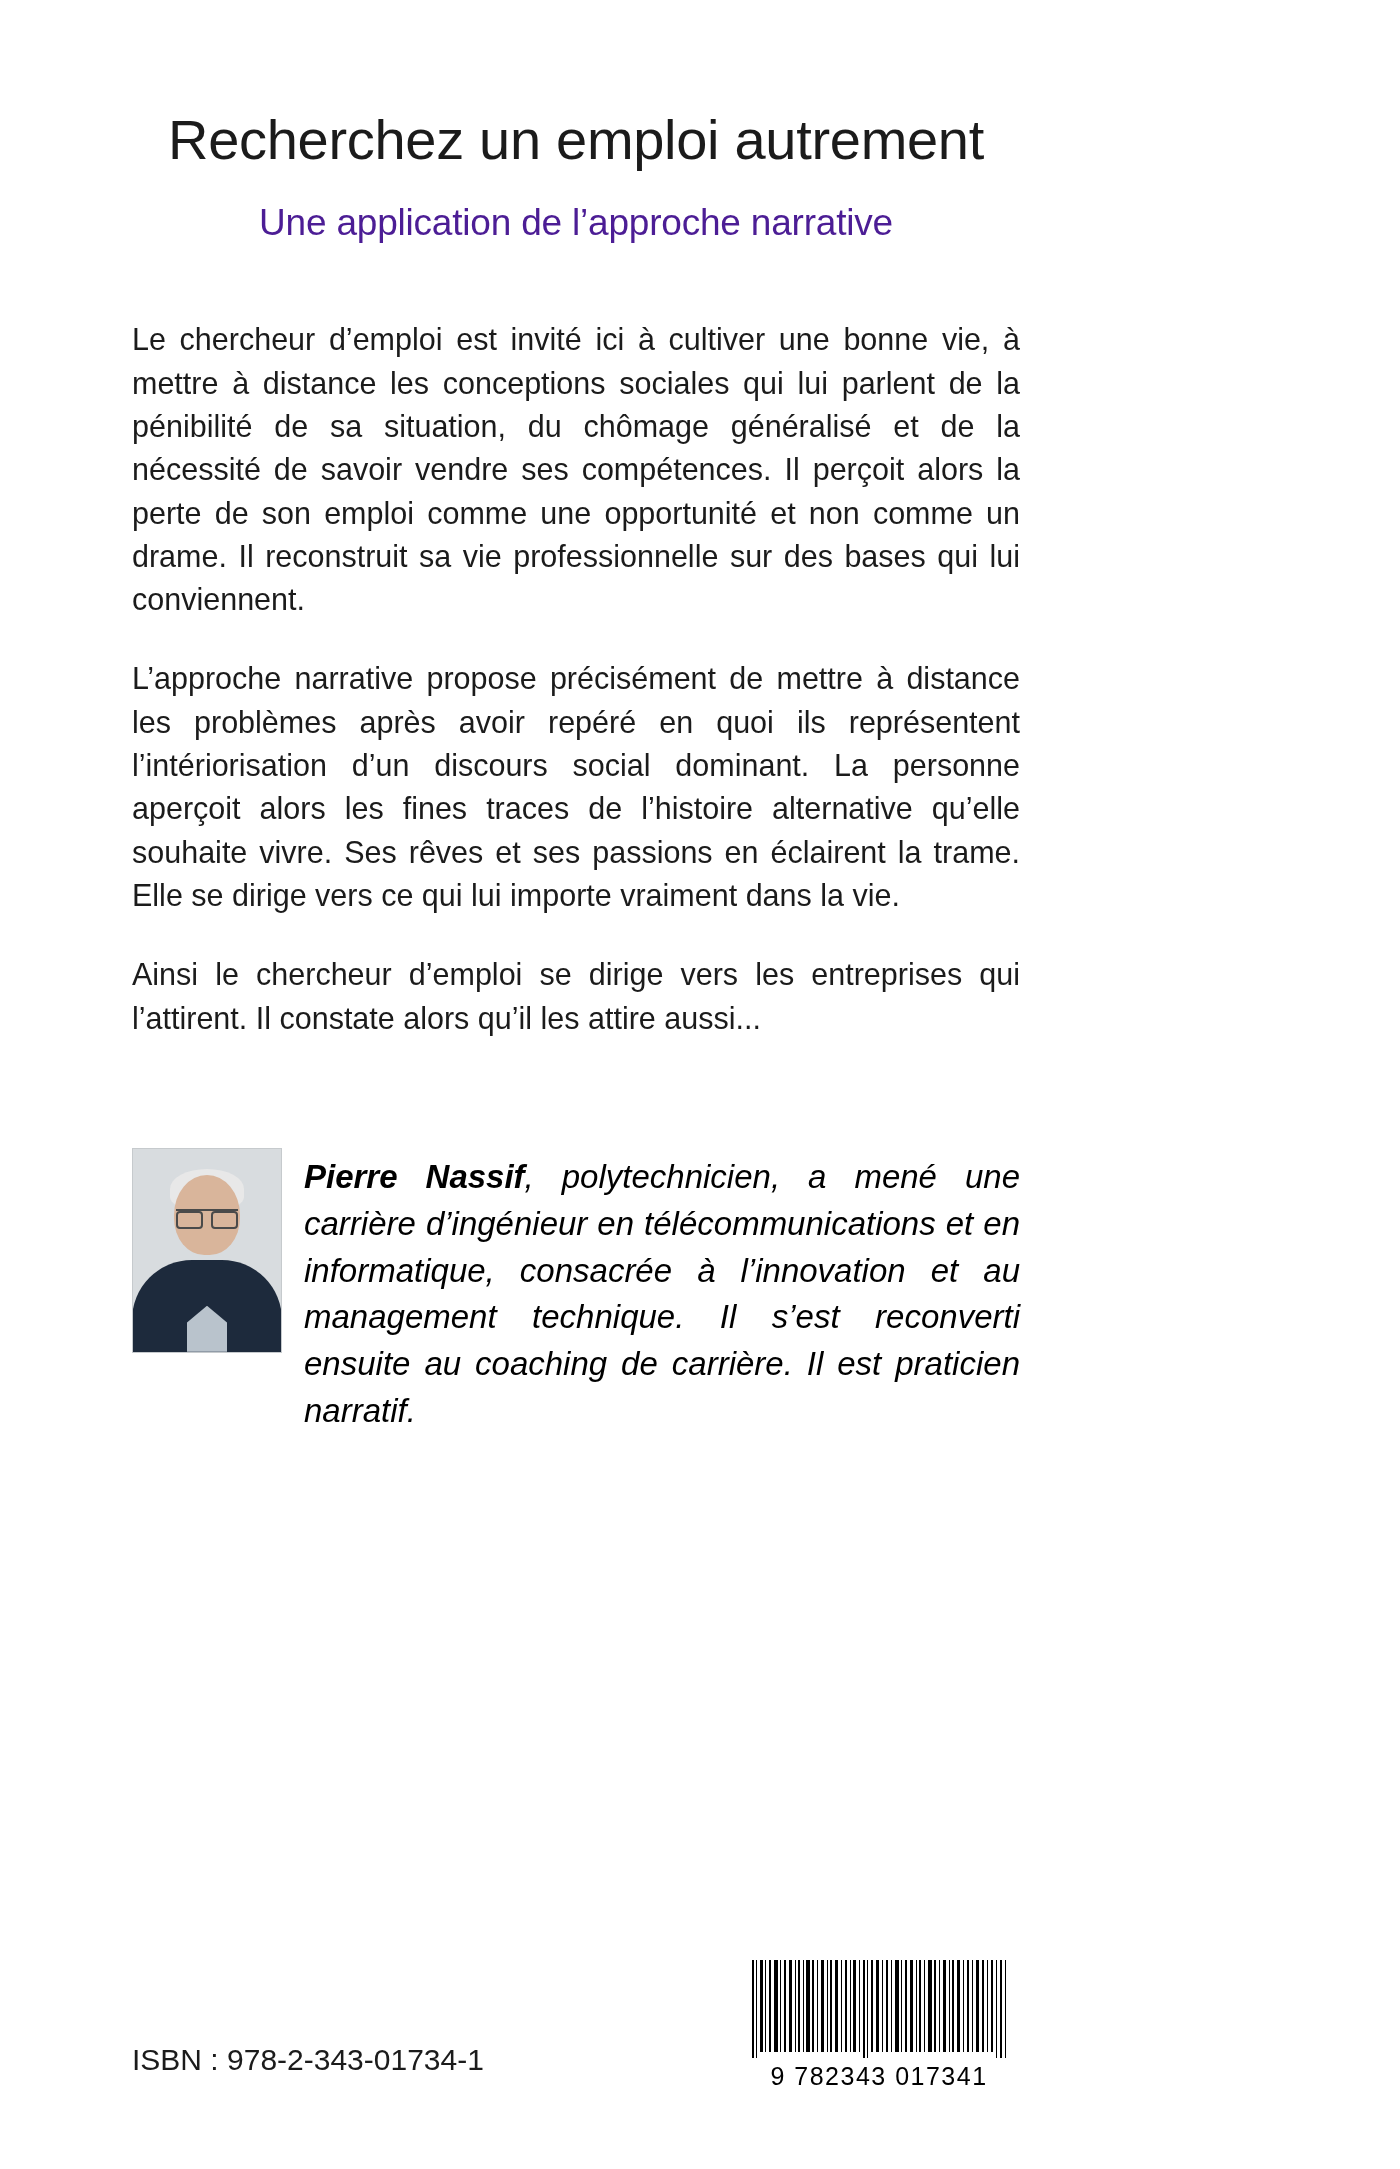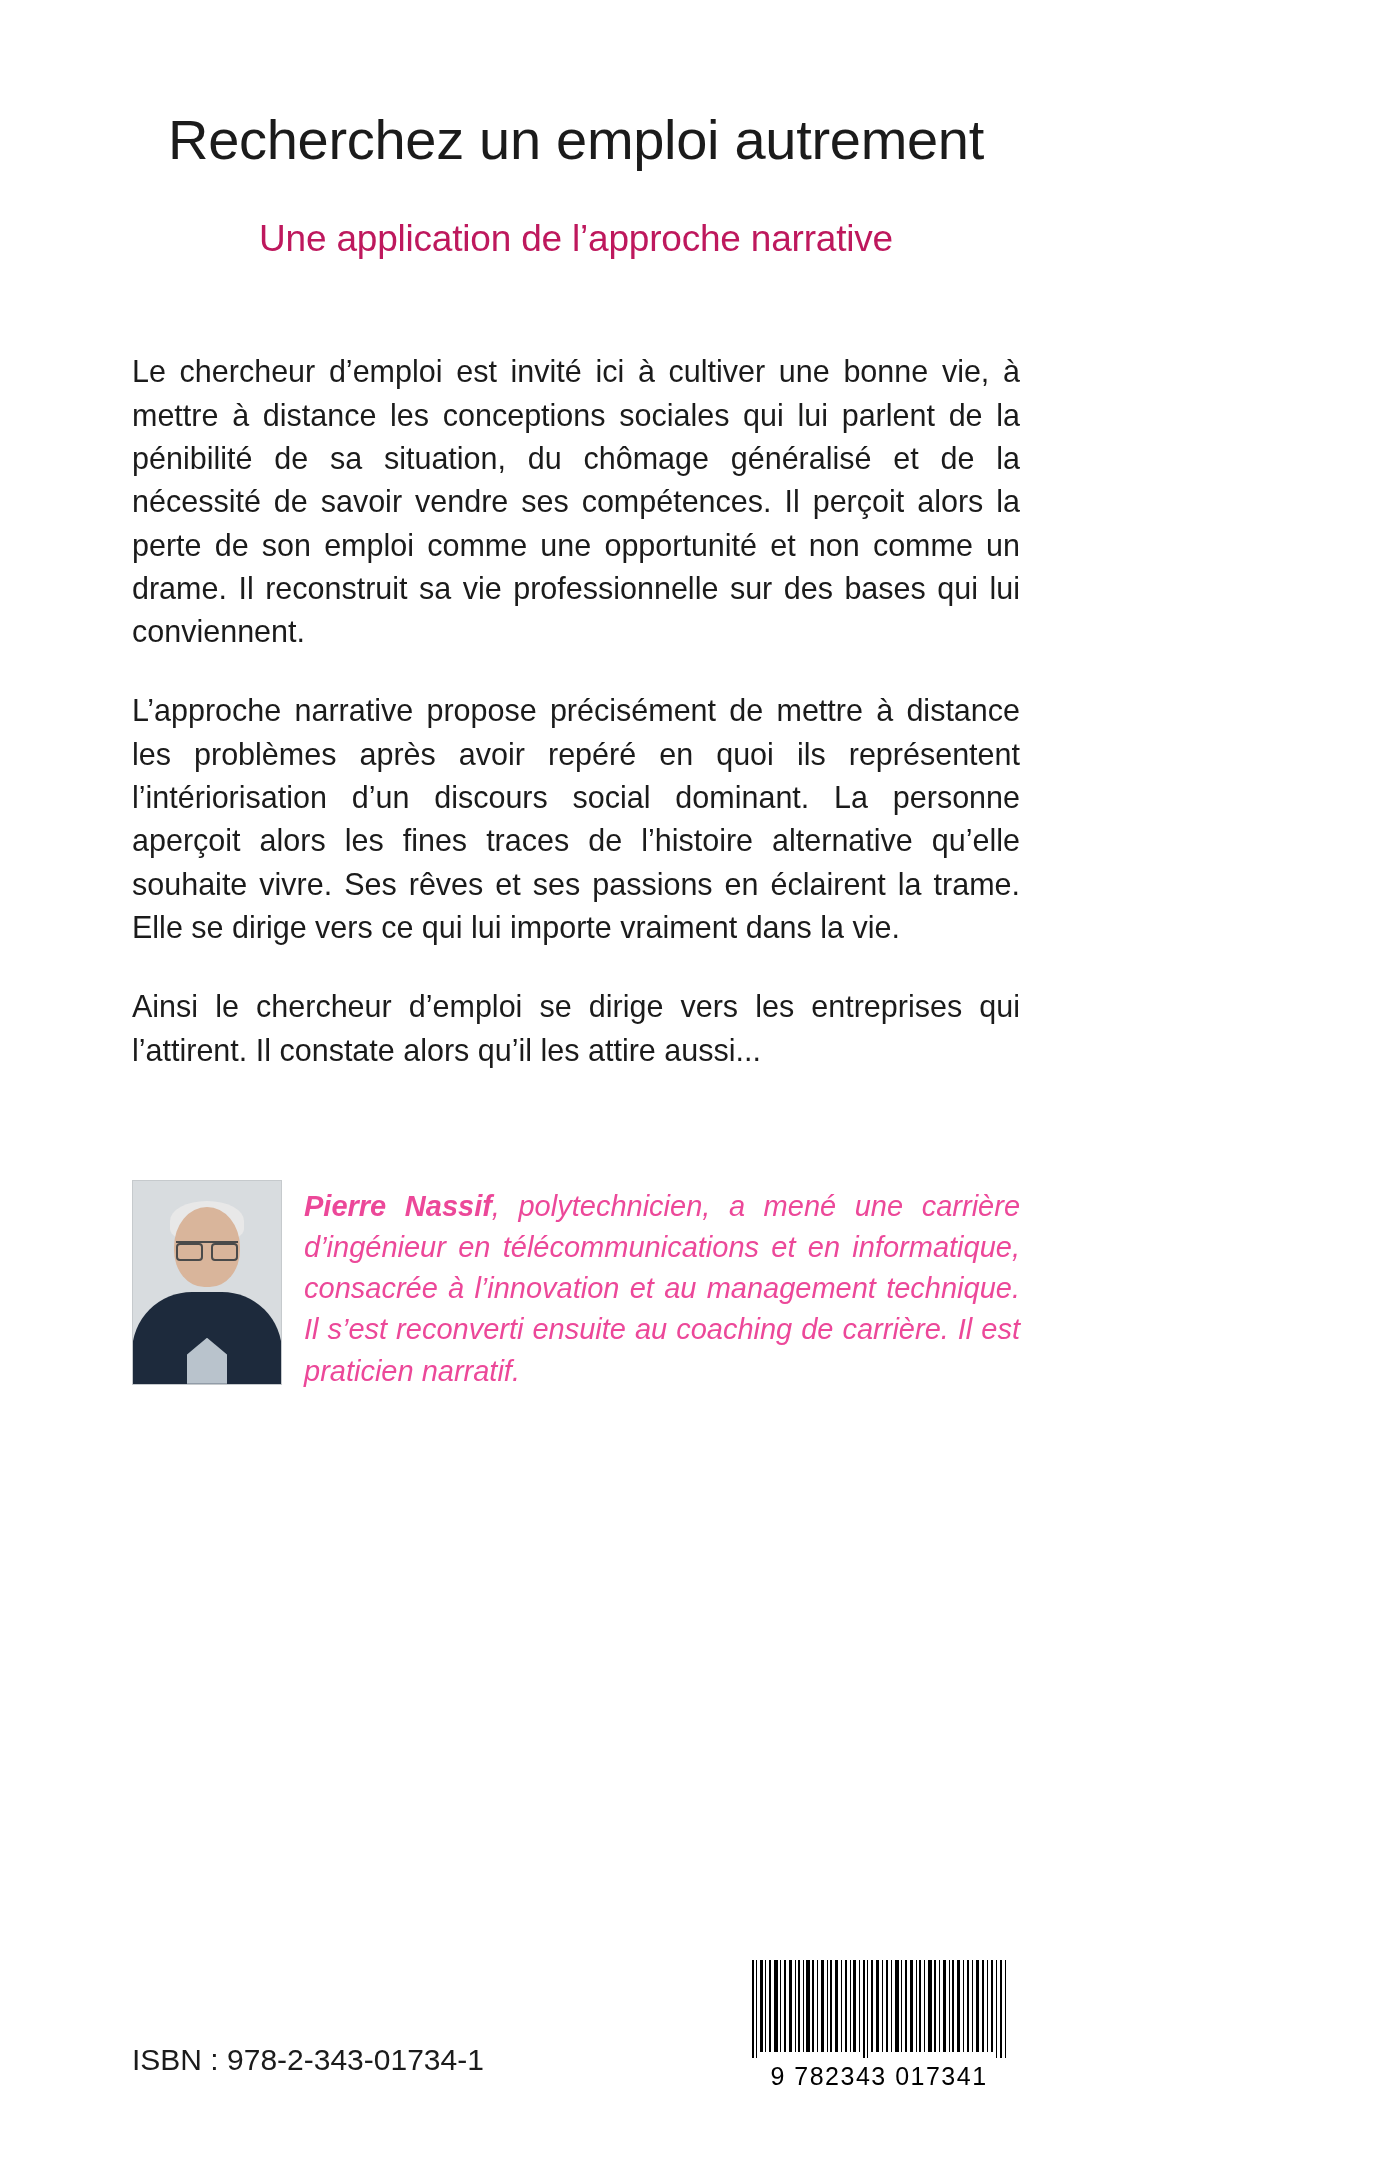--- a/index.html
+++ b/index.html
@@ -29,22 +29,22 @@
     line-height: 1.15;
     color: #1b1b1b;
     margin: 0;
     padding-top: 108px;
     letter-spacing: -0.3px;
   }
   .subtitle {
     text-align: center;
     font-size: 37px;
     font-weight: 400;
-    color: #be185d;
-    margin: 16px;
+    color: #4c1d95;
+    margin: 0;
     padding-top: 30px;
     letter-spacing: -0.2px;
   }
   .body-text {
     margin-top: 0;
     padding-top: 74px;
   }
   p.para {
     font-size: 30.5px;
     line-height: 1.42;
@@ -134,25 +134,25 @@
     position: absolute;
     left: 50%;
     bottom: 0;
     transform: translateX(-50%);
     width: 40px;
     height: 46px;
     background: #b9c3cc;
     clip-path: polygon(50% 0, 100% 36%, 100% 100%, 0 100%, 0 36%);
   }
   .author-bio {
-    font-size: 29px;
+    font-size: 33px;
     line-height: 1.42;
     font-style: italic;
     text-align: justify;
-    color: #ec4899;
+    color: #000000;
     flex: 1;
     padding-top: 6px;
   }
   .author-bio b {
     font-weight: 700;
     font-style: italic;
   }
   .footer {
     position: absolute;
     left: 132px;

